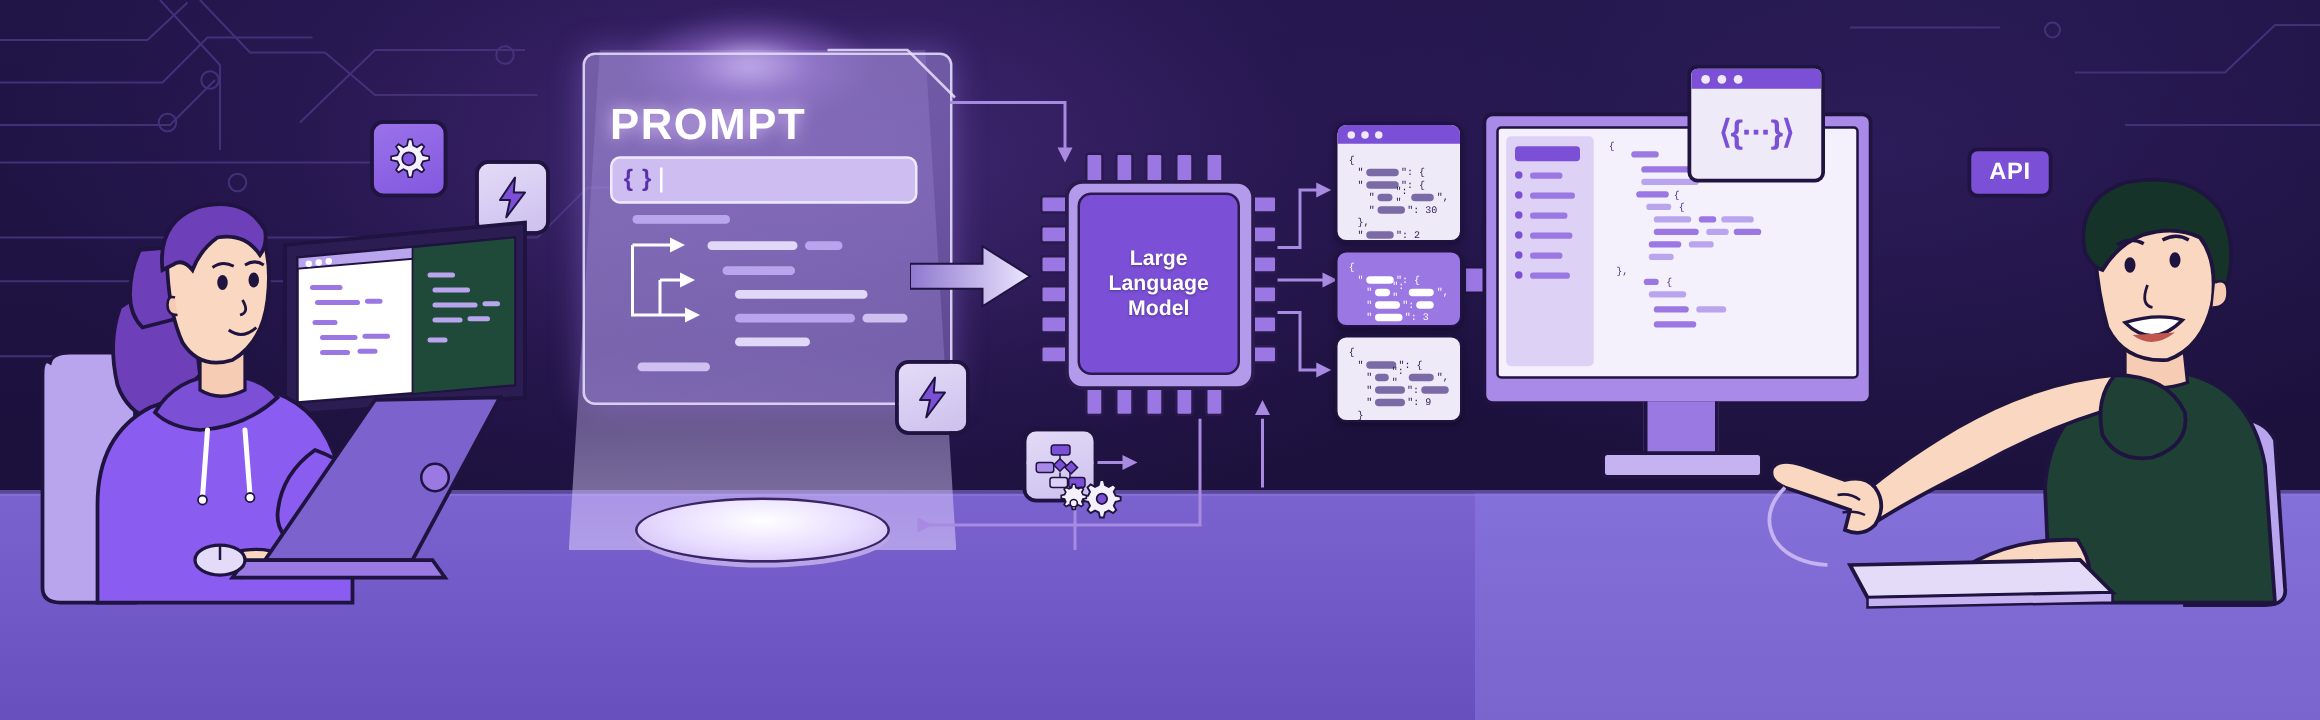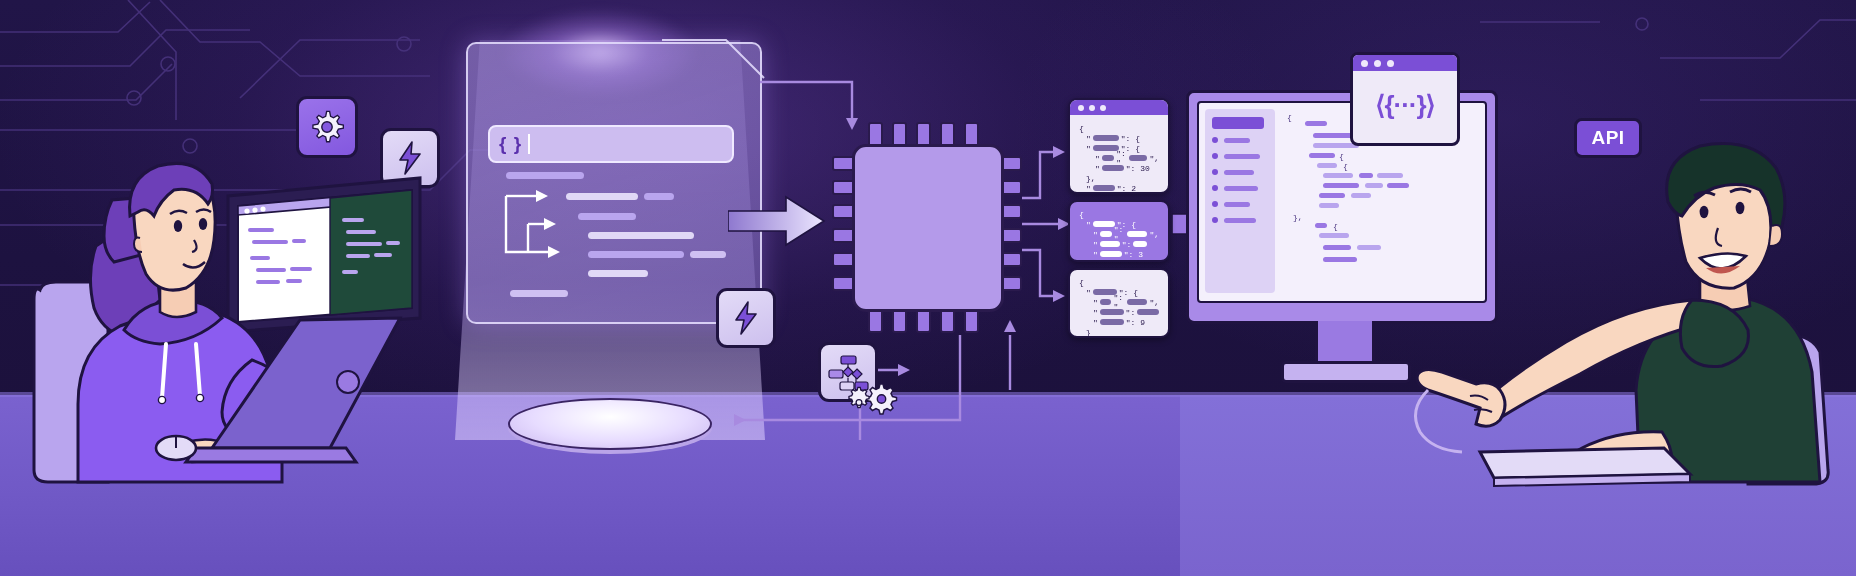--- a/index.html
+++ b/index.html
@@ -191,20 +191,21 @@
 
   <div id="holo-beam"></div>
   <div id="holo-base"></div>
 
   <div id="holo-glow"></div>
   <div id="holo-panel"></div>
   <svg class="abs" style="left:660px;top:38px;width:110px;height:50px;">
     <path d="M2 2 L66 2 L104 40" fill="none" stroke="rgba(232,224,255,.85)" stroke-width="2"></path>
   </svg>
 
+  <div id="prompt-title">PROMPT</div>
 
   <div id="prompt-input">
     <span id="prompt-braces">{ }</span>
     <span id="prompt-caret"></span>
   </div>
 
   <div class="abs" style="left:488px;top:172px;width:250px;height:135px;">
     <span class="codeline" style="position:absolute;left:18px;top:0;width:78px;background:#b9a5ee;"></span>
     <svg style="position:absolute;left:14px;top:16px;width:62px;height:72px;">
       <path d="M4 8 L4 64 L48 64" fill="none" stroke="#fff" stroke-width="2.4"></path>
@@ -256,20 +257,27 @@
     <div class="pin pin-h" style="left:-8px;top:158px;"></div>
 
     <div class="pin pin-h" style="left:156px;top:38px;"></div>
     <div class="pin pin-h" style="left:156px;top:62px;"></div>
     <div class="pin pin-h" style="left:156px;top:86px;"></div>
     <div class="pin pin-h" style="left:156px;top:110px;"></div>
     <div class="pin pin-h" style="left:156px;top:134px;"></div>
     <div class="pin pin-h" style="left:156px;top:158px;"></div>
 
     <div id="chip-body"></div>
+    <div id="chip-core">
+      <div id="chip-label">
+        <div>Large</div>
+        <div>Language</div>
+        <div>Model</div>
+      </div>
+    </div>
   </div>
 
   <svg id="connectors">
     <g fill="none" stroke="#a88ae0" stroke-width="2.4">
 
       <path d="M760 82 L852 82 L852 120"></path>
 
       <path d="M1022 198 L1040 198 L1040 152 L1055 152"></path>
       <path d="M1022 224 L1046 224 L1046 224 L1060 224"></path>
       <path d="M1022 250 L1040 250 L1040 296 L1055 296"></path>

